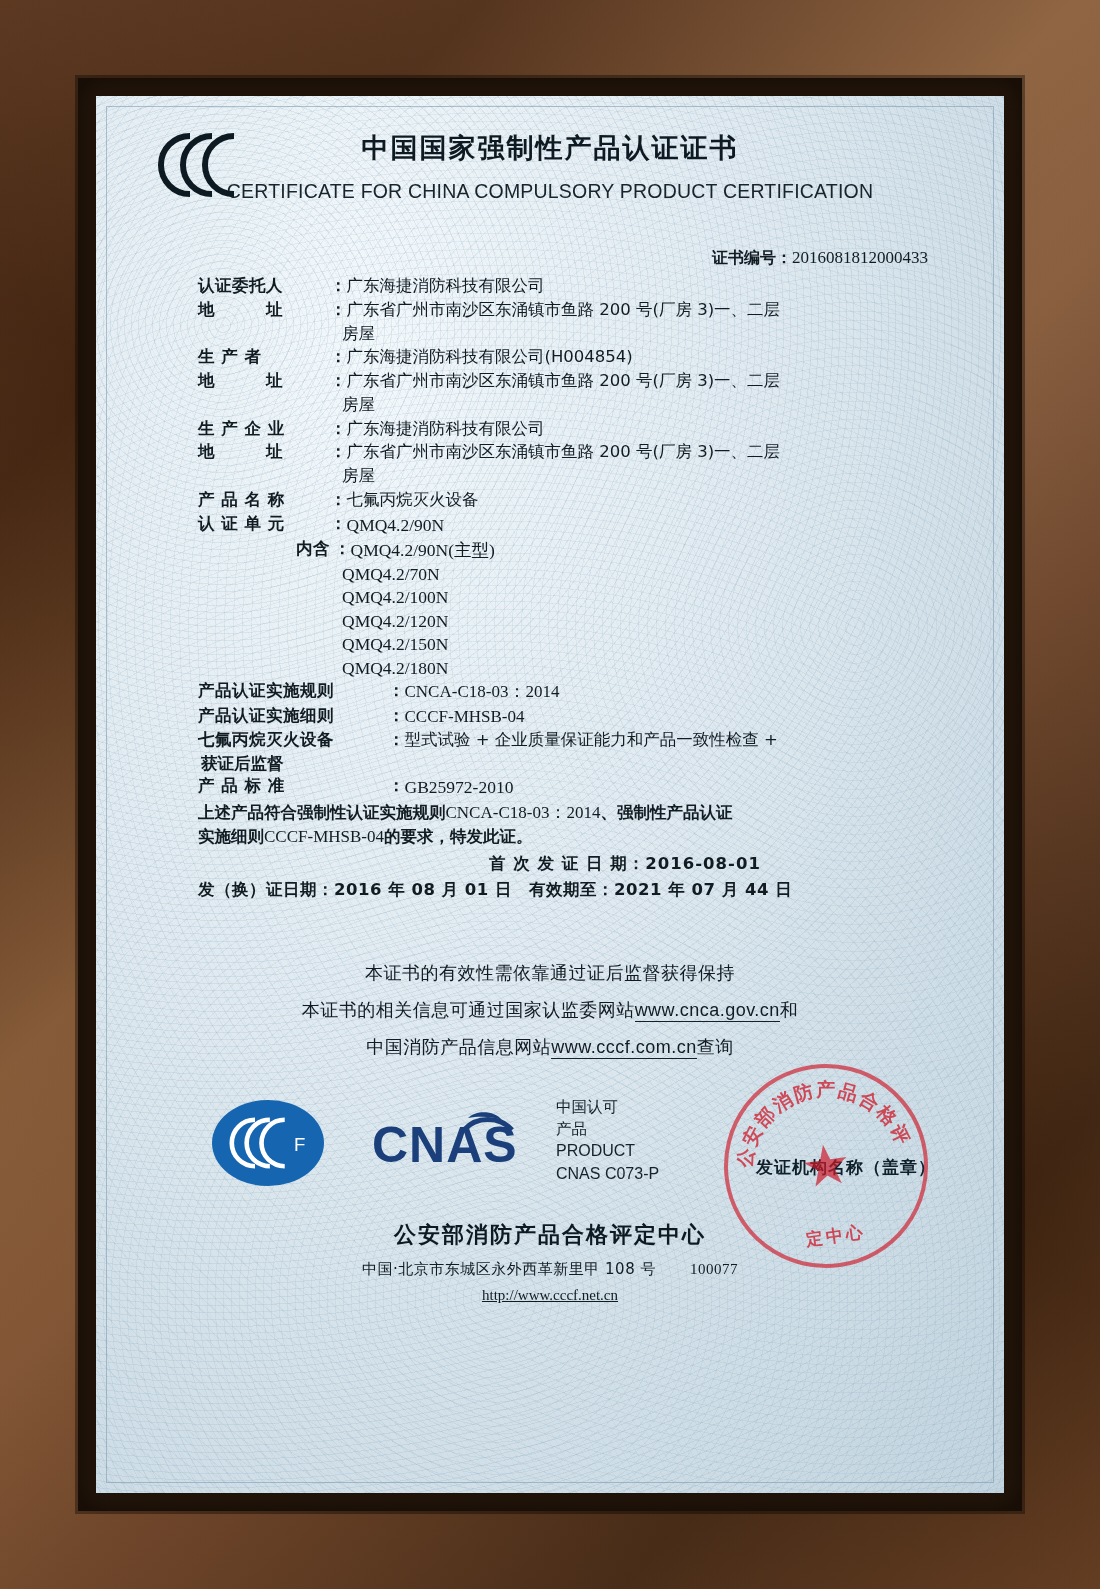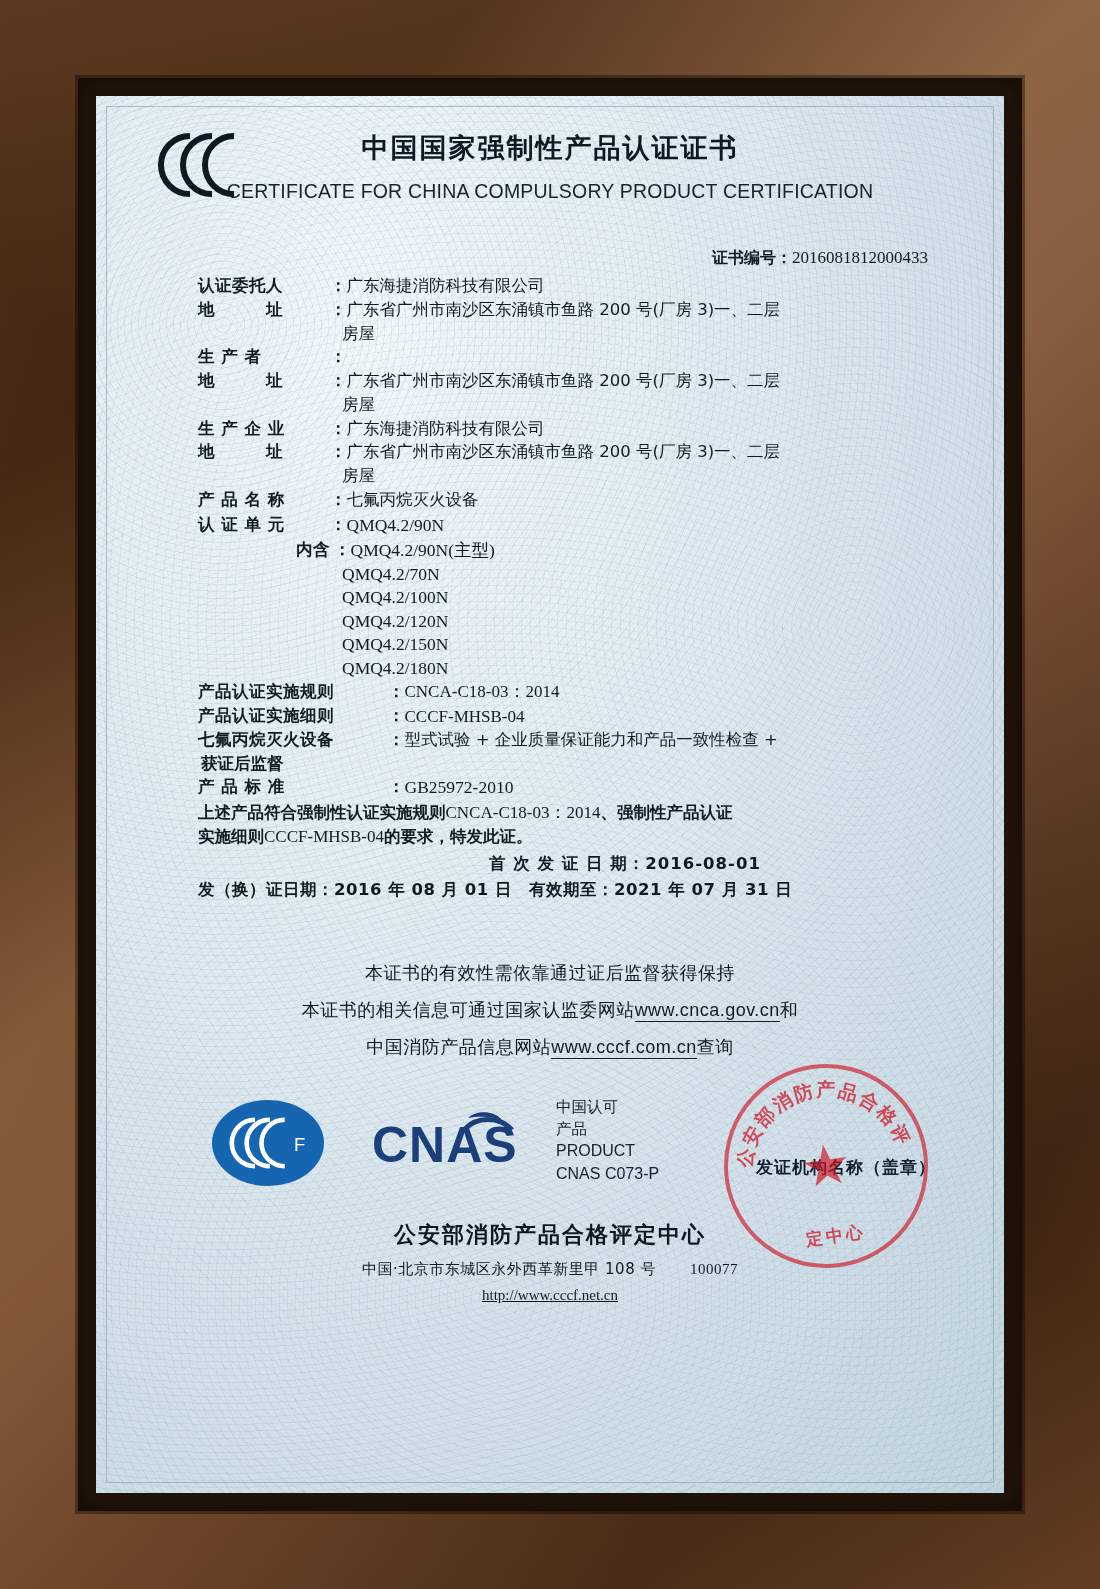--- a/index.html
+++ b/index.html
@@ -123,21 +123,21 @@
     font-size: 16px;
   }
 
   
   .fields {
     margin-top: 6px;
     padding-left: 60px;
   }
   .row {
     display: flex;
-    align-items: flex-end;
+    align-items: flex-start;
     margin-bottom: 1px;
     line-height: 1.38;
   }
   .row .label {
     flex: 0 0 132px;
     font-family: "DejaVu Sans", sans-serif;
     font-weight: bold;
     font-size: 16.5px;
     letter-spacing: 0.5px;
     white-space: pre;
@@ -393,20 +393,21 @@
         <div class="row">
           <div class="label">地　　　址</div>
           <div class="colon">：</div>
           <div class="value cjk">广东省广州市南沙区东涌镇市鱼路 200 号(厂房 3)一、二层</div>
         </div>
         <div class="cont">房屋</div>
 
         <div class="row">
           <div class="label">生 产 者</div>
           <div class="colon">：</div>
+          <div class="value cjk">广东海捷消防科技有限公司(H004854)</div>
         </div>
 
         <div class="row">
           <div class="label">地　　　址</div>
           <div class="colon">：</div>
           <div class="value cjk">广东省广州市南沙区东涌镇市鱼路 200 号(厂房 3)一、二层</div>
         </div>
         <div class="cont">房屋</div>
 
         <div class="row">
@@ -469,21 +470,21 @@
           <div class="colon">：</div>
           <div class="value">GB25972-2010</div>
         </div>
 
         <div class="statement">
           <span>上述产品符合强制性认证实施规则</span><span class="mono">CNCA-C18-03：2014</span><span>、强制性产品认证</span><br>
           <span>实施细则</span><span class="mono">CCCF-MHSB-04</span><span>的要求，特发此证。</span>
         </div>
 
         <div class="first-issue">首 次 发 证 日 期：2016-08-01</div>
-        <div class="issue-line">发（换）证日期：2016 年 08 月 01 日　有效期至：2021 年 07 月 31 日</div>
+        <div class="issue-line">发（换）证日期：2016 年 08 月 01 日　有效期至：2021 年 07 月 44 日</div>
       </div>
 
       <div class="notes">
         <div>本证书的有效性需依靠通过证后监督获得保持</div>
         <div>
           <span>本证书的相关信息可通过国家认监委网站</span><span class="url">www.cnca.gov.cn</span><span>和</span>
         </div>
         <div>
           <span>中国消防产品信息网站</span><span class="url">www.cccf.com.cn</span><span>查询</span>
         </div>

